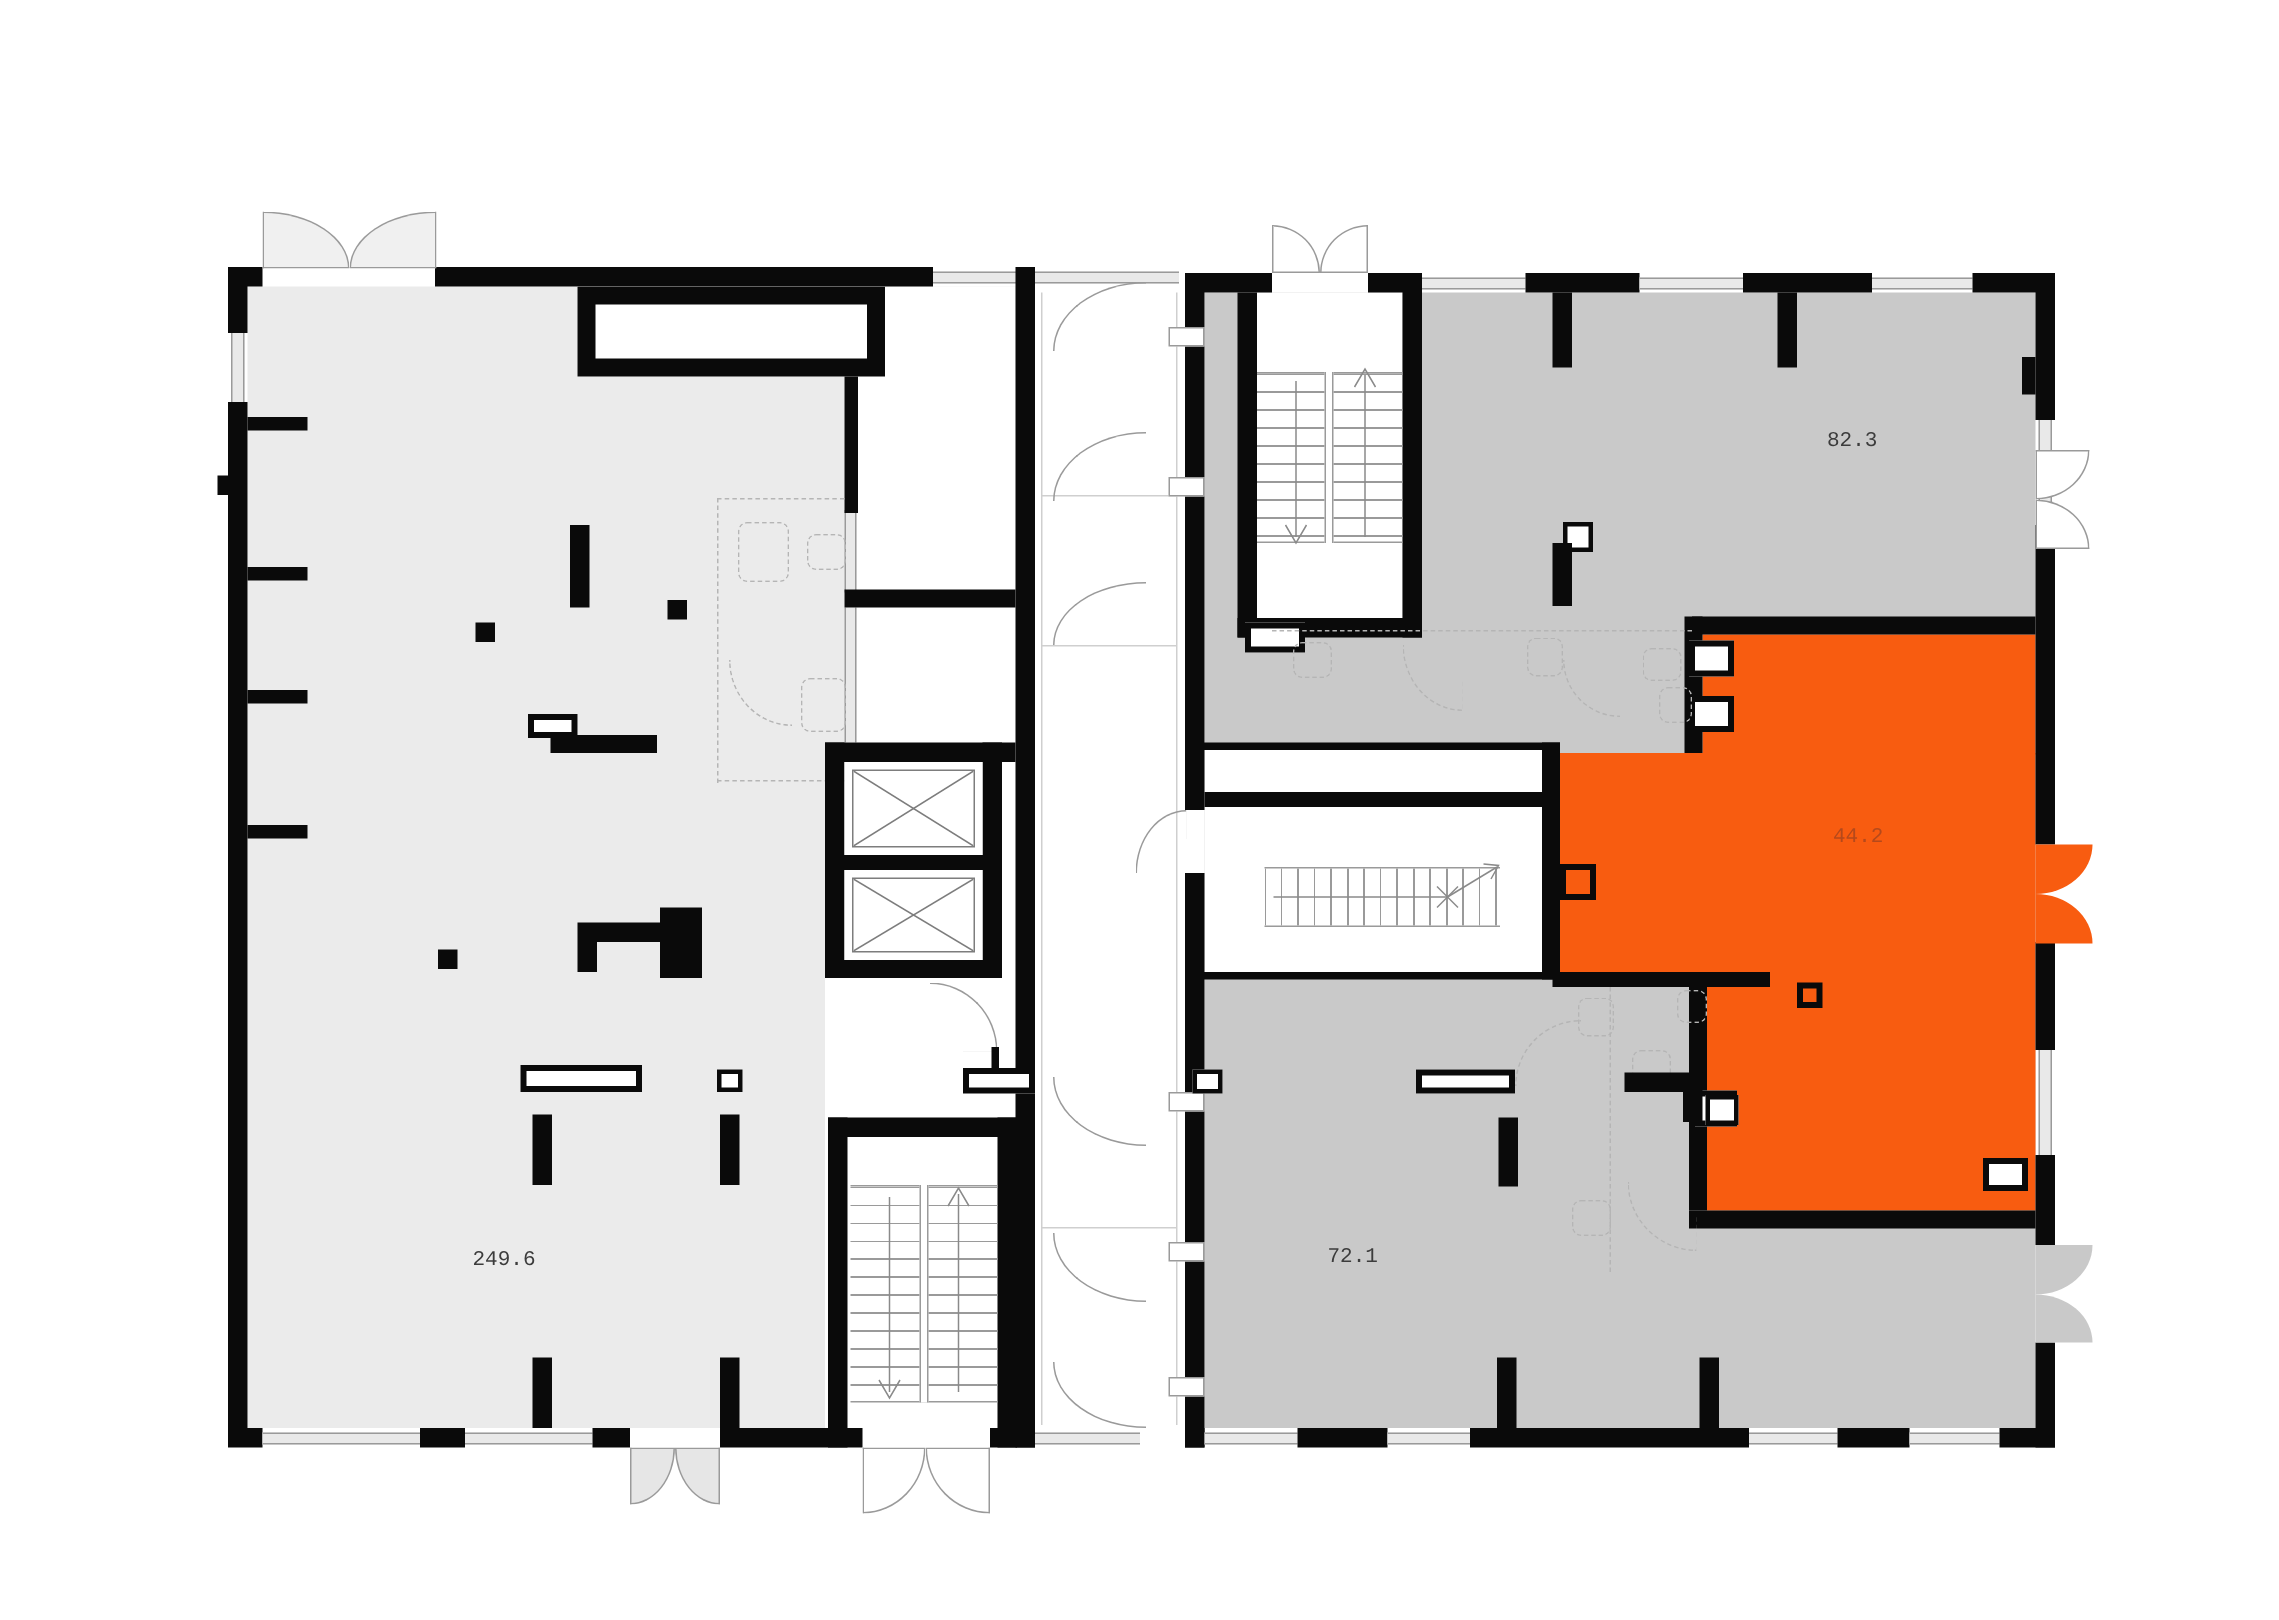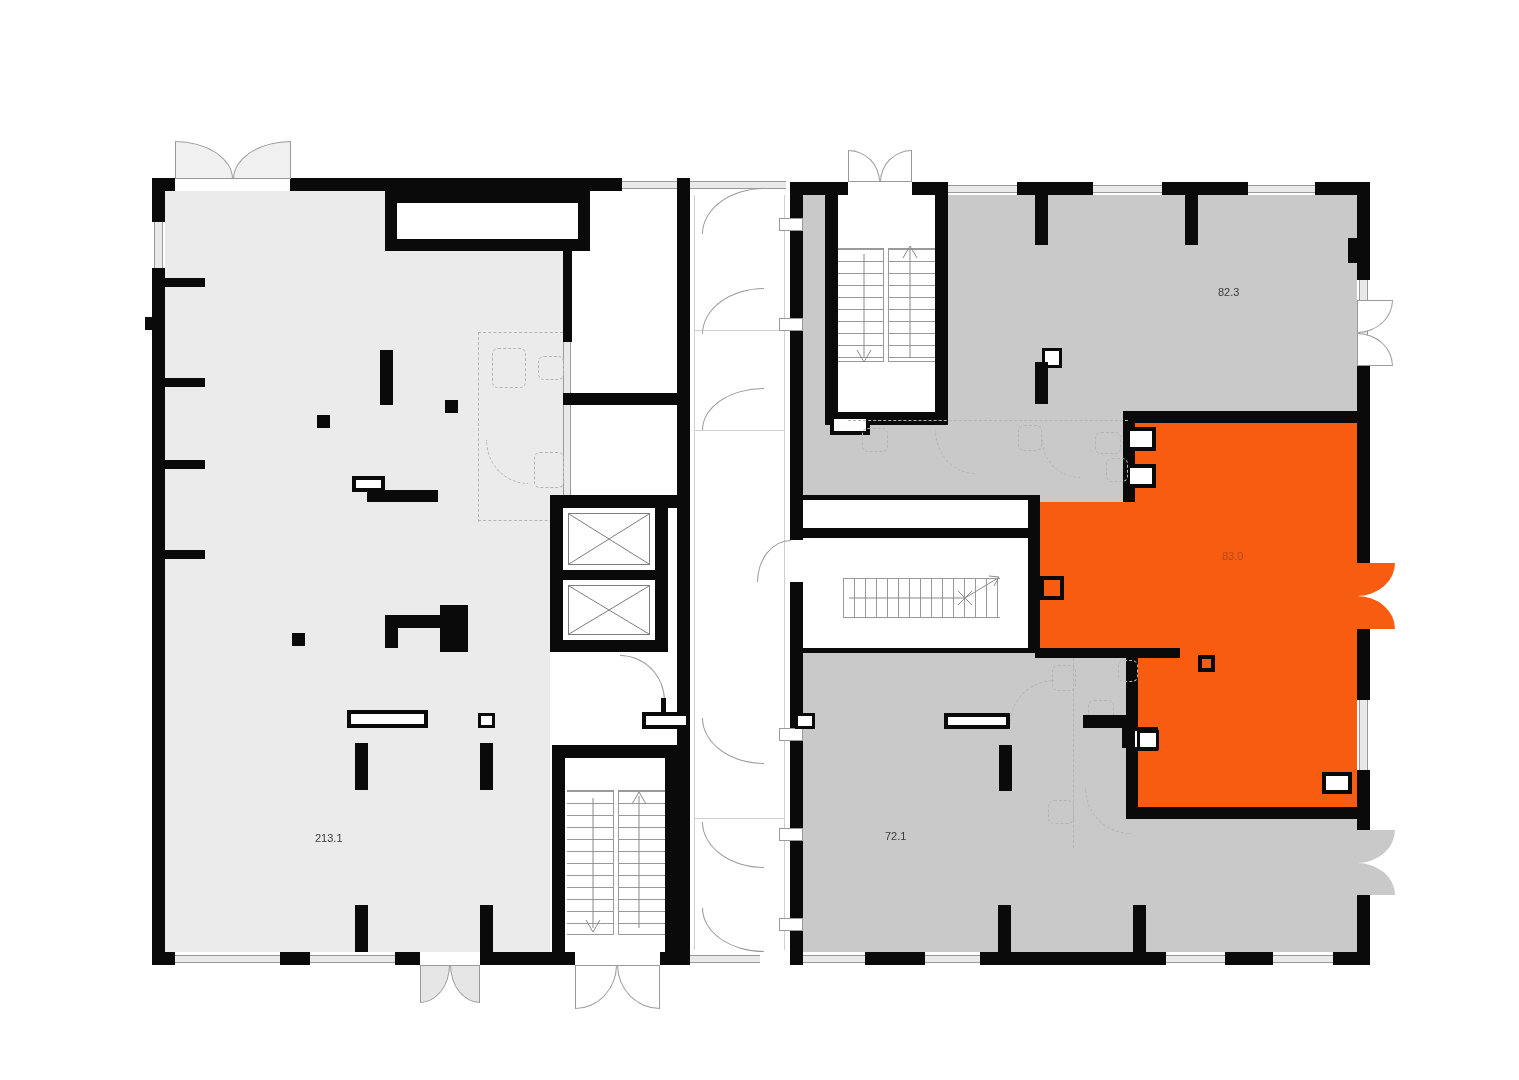--- a/index.html
+++ b/index.html
@@ -28,21 +28,21 @@
   .fan{border:1px solid var(--line);}
   .r-tr{border-radius:0 100% 0 0;}
   .r-tl{border-radius:100% 0 0 0;}
   .r-br{border-radius:0 0 100% 0;}
   .r-bl{border-radius:0 0 0 100%;}
   .treads-v{background:repeating-linear-gradient(180deg,var(--line) 0 1px,transparent 1px 12px);
             border-top:1px solid var(--line);border-bottom:1px solid var(--line);}
   .treads-h{background:repeating-linear-gradient(90deg,var(--line) 0 1px,transparent 1px 11px);
             border-top:1px solid var(--line);border-bottom:1px solid var(--line);}
   .divider{background:#fff;border-left:1px solid var(--line);border-right:1px solid var(--line);}
-  .lbl{font-size:11px;color:var(--label);white-space:nowrap;}
+  .lbl{font-size:14px;color:var(--label);white-space:nowrap;font-family:Liberation Mono, monospace;}
   .lbl-o{color:var(--labelOrange);}
   .elev{background:#fff;}
   .elev-in{position:absolute;left:5px;top:5px;right:5px;bottom:5px;border:1px solid #7d7d7d;}
   svg{display:block;}
 </style>
 </head>
 <body>
 
 <div id="plan">
 
@@ -284,18 +284,18 @@
 
   <div class="p obox" style="left:944px;top:713px;width:66px;height:16px;"></div>
   <div class="p wall" style="left:999px;top:745px;width:13px;height:46px;"></div>
   <div class="p wall" style="left:1083px;top:715px;width:52px;height:13px;"></div>
   <div class="p wall" style="left:1122px;top:728px;width:13px;height:20px;"></div>
   <div class="p obox3" style="left:1137px;top:730px;width:22px;height:20px;"></div>
   <div class="p obox3" style="left:795px;top:713px;width:20px;height:16px;"></div>
   <div class="p wall" style="left:998px;top:905px;width:13px;height:47px;"></div>
   <div class="p wall" style="left:1133px;top:905px;width:13px;height:47px;"></div>
 
-  <div class="p lbl" style="left:315px;top:832px;">213.1</div>
+  <div class="p lbl" style="left:315px;top:832px;">249.6</div>
   <div class="p lbl" style="left:1218px;top:286px;">82.3</div>
-  <div class="p lbl lbl-o" style="left:1222px;top:550px;">83.0</div>
+  <div class="p lbl lbl-o" style="left:1222px;top:550px;">44.2</div>
   <div class="p lbl" style="left:885px;top:830px;">72.1</div>
 
 </div>
 
 </body></html>

